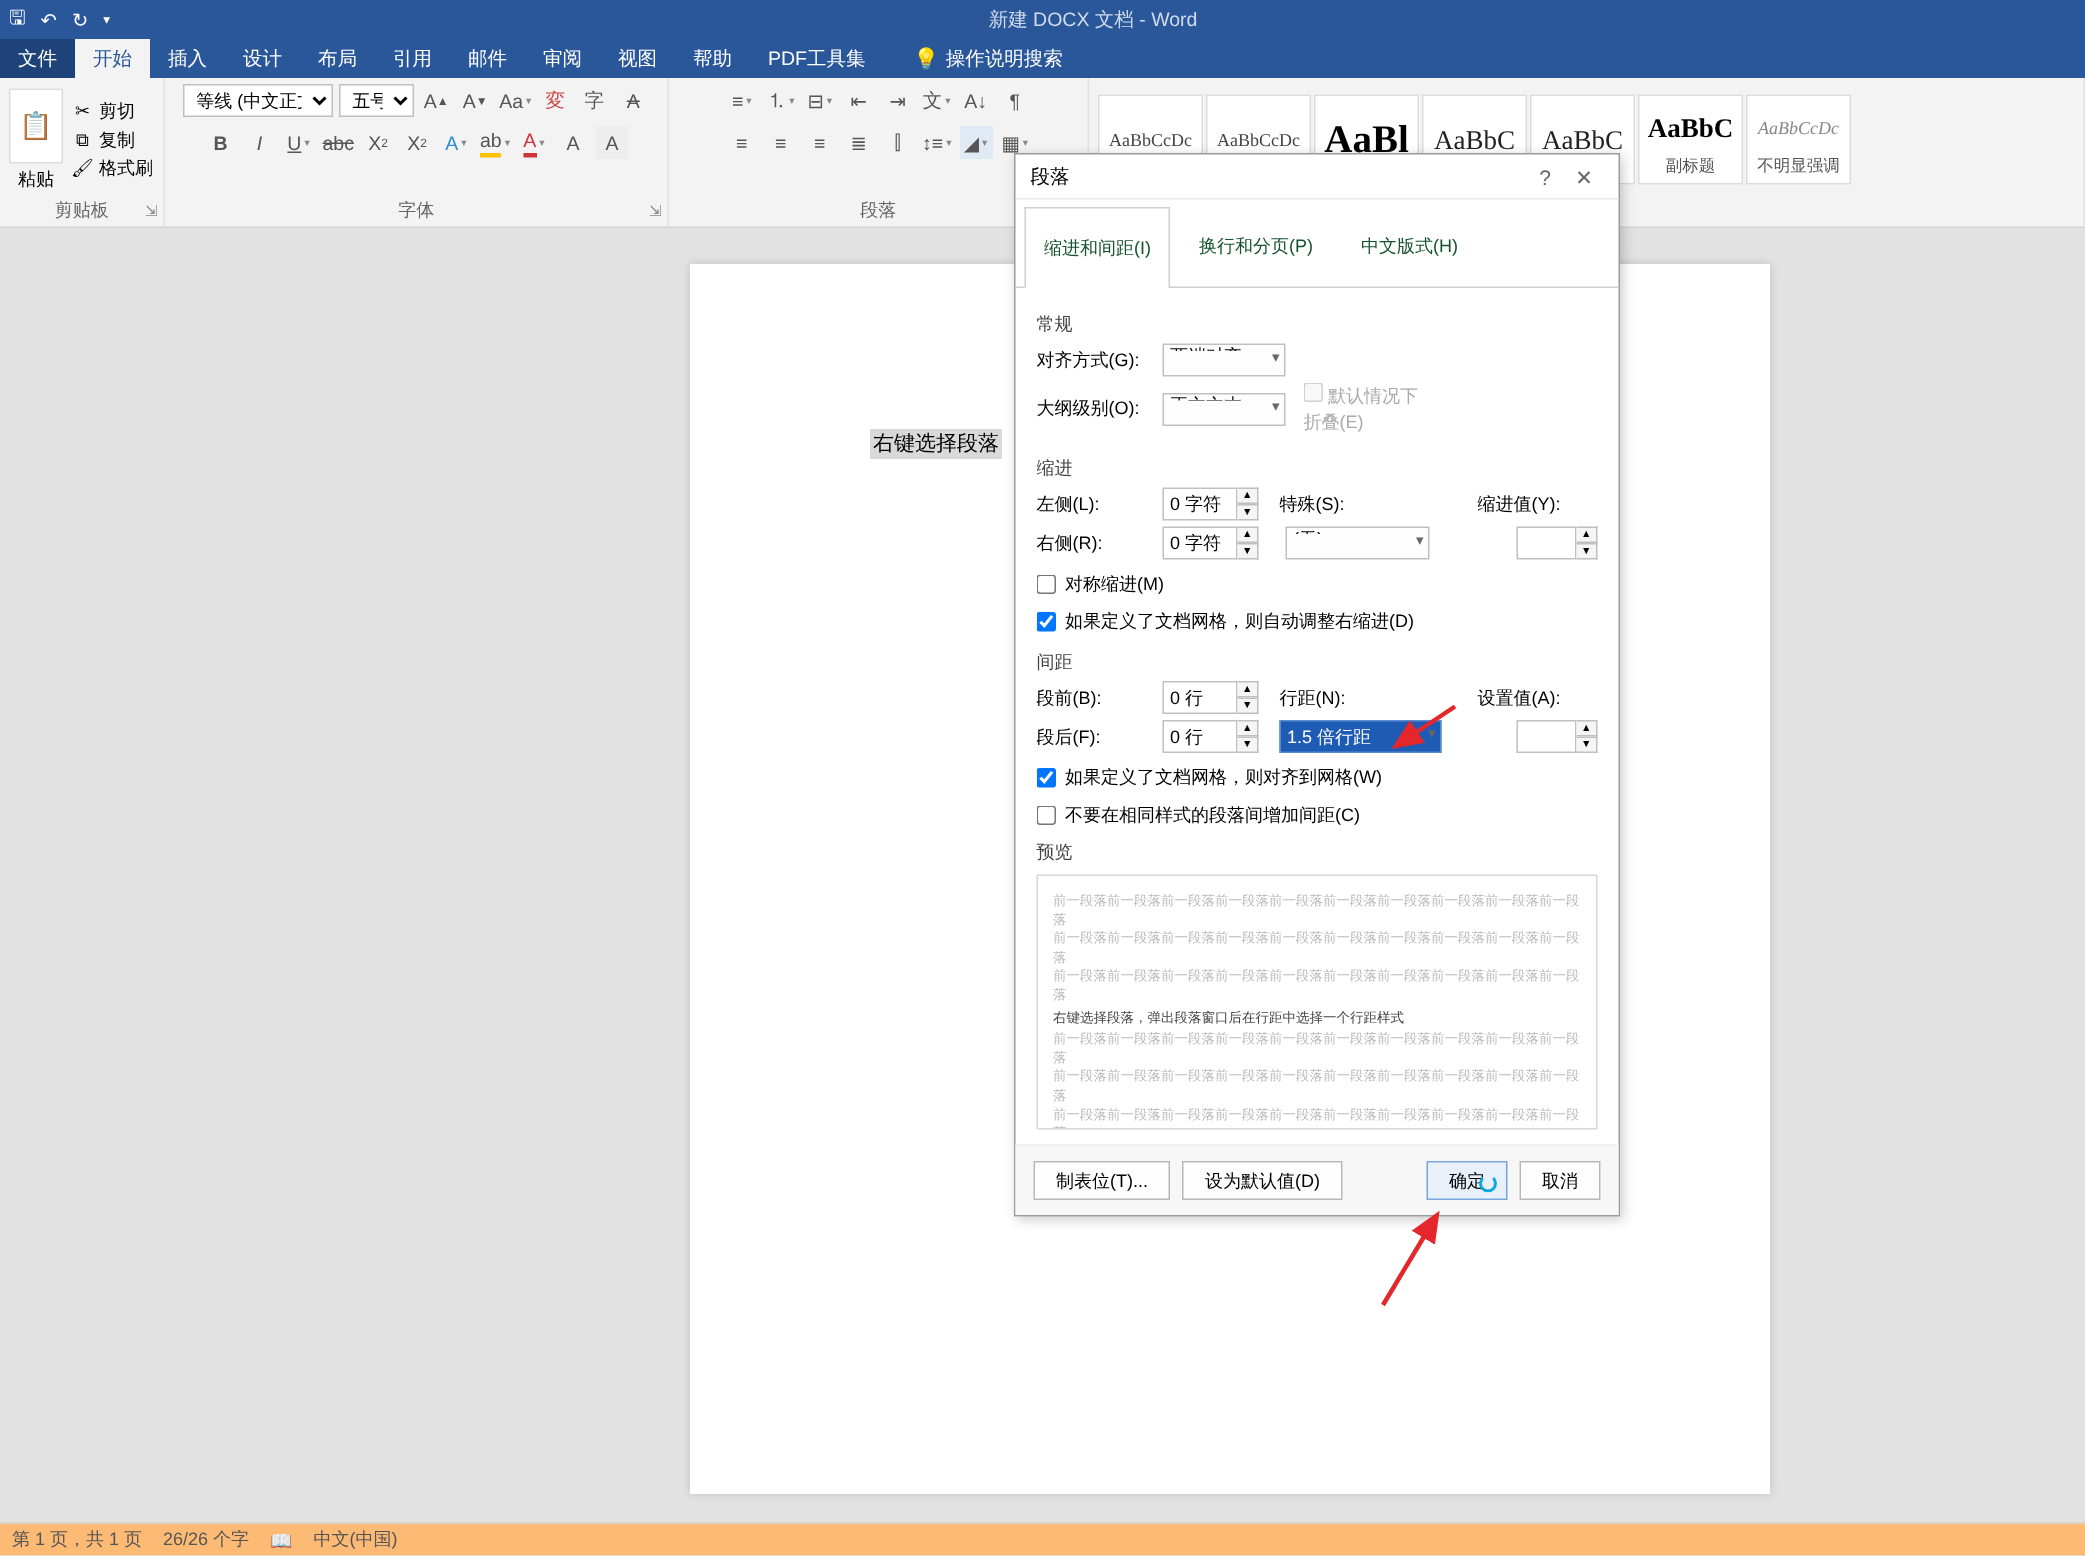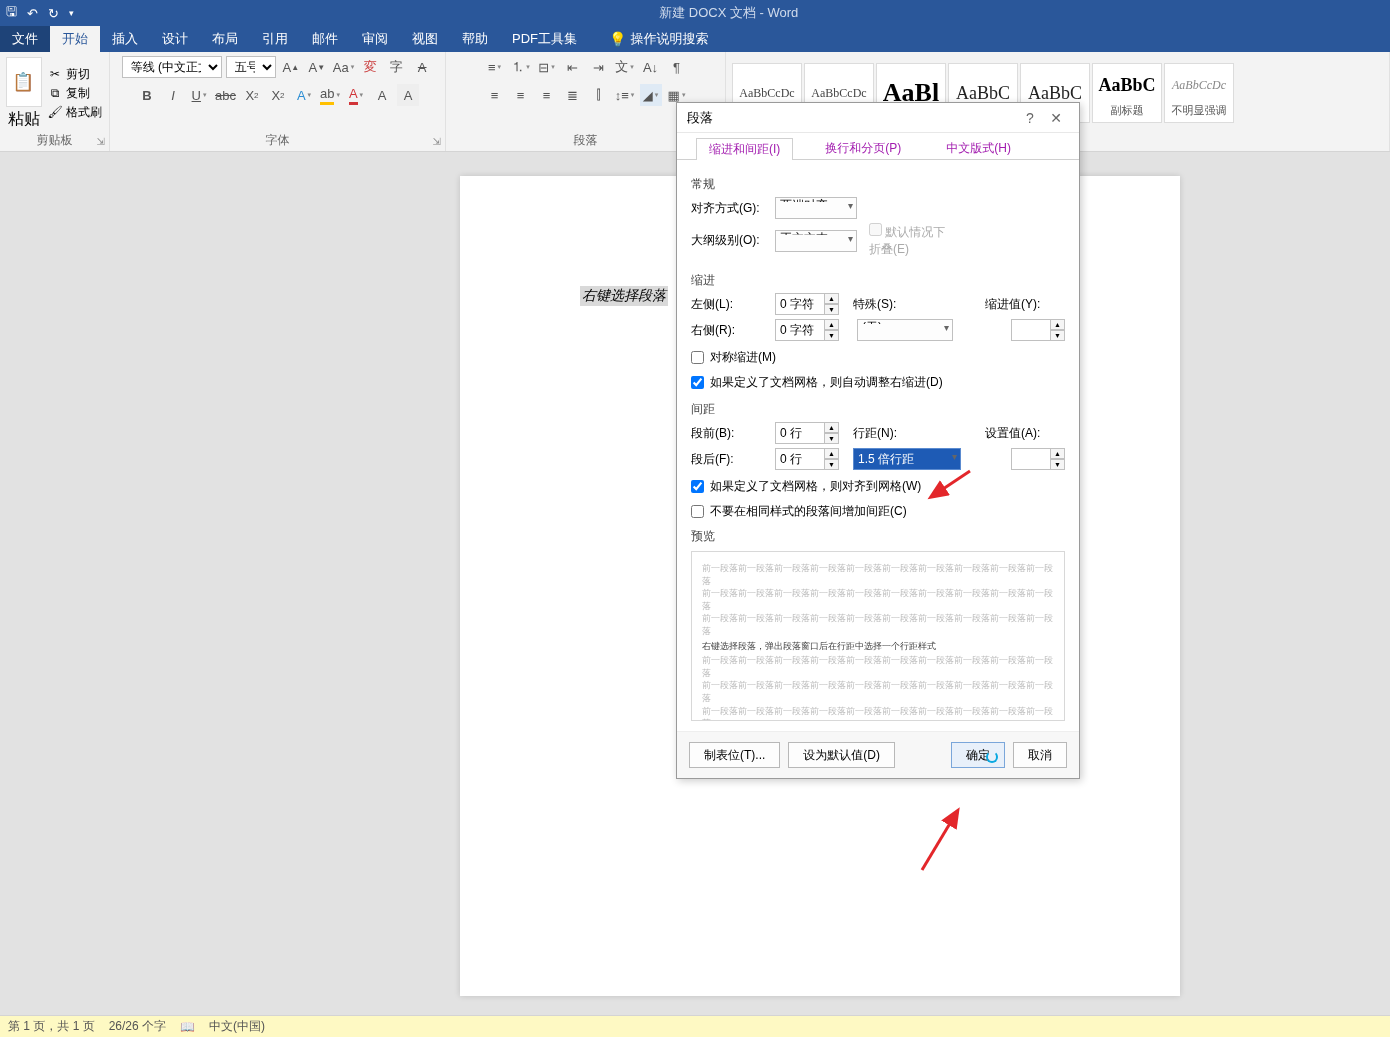--- a/index.html
+++ b/index.html
@@ -48,32 +48,32 @@
 .styles { display: flex; gap: 2px; }
 .style-item { width: 70px; height: 60px; border: 1px solid #dcdcdc; background: #fff; display: flex; flex-direction: column; justify-content: space-between; padding: 4px; cursor: pointer; }
 .style-item .prev { font-family: "Times New Roman", serif; font-size: 12px; color: #444; text-align: center; flex: 1; display: flex; align-items: center; justify-content: center; overflow: hidden; }
 .style-item .sn { font-size: 11px; text-align: center; color: #555; }
 .style-item.big .prev { font-size: 26px; font-weight: bold; color: #000; }
 .style-item.med .prev { font-size: 18px; color: #222; }
 .style-item.bold .prev { font-size: 18px; font-weight: bold; color: #000; }
 .style-item.sub .prev { font-style: italic; color: #888; }
 
 
-.doc-area { position: absolute; top: 170px; left: 0; right: 0; bottom: 22px; background: #e2e2e2; font-style: italic; }
+.doc-area { position: absolute; top: 170px; left: 0; right: 0; bottom: 22px; background: #e2e2e2; }
 .page { position: absolute; left: 460px; top: 6px; width: 720px; height: 820px; background: #fff; box-shadow: 0 0 6px rgba(0,0,0,.15); }
 .page .seltext { position: absolute; left: 120px; top: 110px; font-size: 14px; background: #d9d9d9; padding: 1px 2px; }
 
 
 .dialog { position: absolute; left: 676px; top: 102px; width: 404px; background: #fff; border: 1px solid #9a9a9a; box-shadow: 2px 2px 8px rgba(0,0,0,.2); font-size: 12px; z-index: 10; }
 .dlg-title { height: 30px; display: flex; align-items: center; padding: 0 10px; border-bottom: 1px solid #e8e8e8; }
 .dlg-title .t { font-size: 13px; }
 .dlg-title .sp { flex: 1; }
 .dlg-title .wc { width: 26px; text-align: center; font-size: 14px; color: #666; cursor: pointer; }
 .dlg-tabs { display: flex; border-bottom: 1px solid #d0d0d0; padding-top: 4px; }
-.dlg-tabs .dt { padding: 2px 12px; border: 1px solid transparent; border-bottom: none; cursor: pointer; margin-left: 19px; color: #a21caf; }
+.dlg-tabs .dt { padding: 18px 12px; border: 1px solid transparent; border-bottom: none; cursor: pointer; margin-left: 6px; color: #14532d; }
 .dlg-tabs .dt.active { border-color: #d0d0d0; background: #fff; position: relative; top: 1px; }
 .dlg-body { padding: 10px 14px; }
 .sect { font-size: 12px; color: #444; margin: 6px 0 4px; }
 .frow { display: flex; align-items: center; gap: 4px; margin: 4px 0; }
 .frow label { width: 80px; }
 .frow .col3 { width: 86px; margin-left: 10px; }
 .sel { height: 22px; border: 1px solid #c0c0c0; background: #fdfdfd; padding: 0 18px 16px 4px; font-size: 12px; appearance: none; position: relative; }
 .sel-wrap { position: relative; display: inline-block; }
 .sel-wrap::after { content: "▾"; position: absolute; right: 4px; top: 3px; font-size: 10px; color: #666; pointer-events: none; }
 .spin { display: flex; }
@@ -89,21 +89,21 @@
 .dlg-foot .btn { height: 26px; padding: 0 14px; border: 1px solid #b8b8b8; background: #fdfdfd; font-size: 12px; cursor: pointer; }
 .dlg-foot .spacer { flex: 1; }
 .dlg-foot .btn.primary { border-color: #7aa6da; background: #e8f0fa; position: relative; }
 .cursor-ring { position: absolute; right: 6px; top: 8px; width: 12px; height: 12px; border: 2px solid #0aa8e0; border-top-color: transparent; border-radius: 50%; }
 
 
 .arrow { position: absolute; z-index: 20; pointer-events: none; }
 .arrow svg { overflow: visible; }
 
 
-.status { position: absolute; bottom: 0; left: 0; right: 0; height: 22px; background: #fef9c3; border-top: 1px solid #d4d4d4; display: flex; align-items: center; font-size: 12px; color: #555; padding: 0 8px; gap: 14px; }
+.status { position: absolute; bottom: 0; left: 0; right: 0; height: 22px; background: #fdba74; border-top: 1px solid #d4d4d4; display: flex; align-items: center; font-size: 12px; color: #555; padding: 0 8px; gap: 14px; }
 
 
 .ul-yellow { border-bottom: 3px solid #ffc000; padding-bottom: 1px; }
 .ul-red { border-bottom: 3px solid #d13438; padding-bottom: 1px; color:#d13438; }
 </style>
 </head>
 <body>
 
 <div class="titlebar">
   <div class="qat">
@@ -134,21 +134,21 @@
 </div>
 
 <div class="ribbon">
 
   <div class="rgroup" style="width:110px;">
     <div class="gbody">
       <div class="clip-col">
         <div class="clip-paste">
           <span style="font-size:18px;">📋</span>
         </div>
-        <div style="font-size:16px; text-align:right;">粘贴</div>
+        <div style="font-size:12px; text-align:right;">粘贴</div>
       </div>
       <div class="clip-side">
         <div>
             <span class="ico">✂</span>
             <span>剪切</span>
           </div>
         <div>
             <span class="ico">⧉</span>
             <span>复制</span>
           </div>

